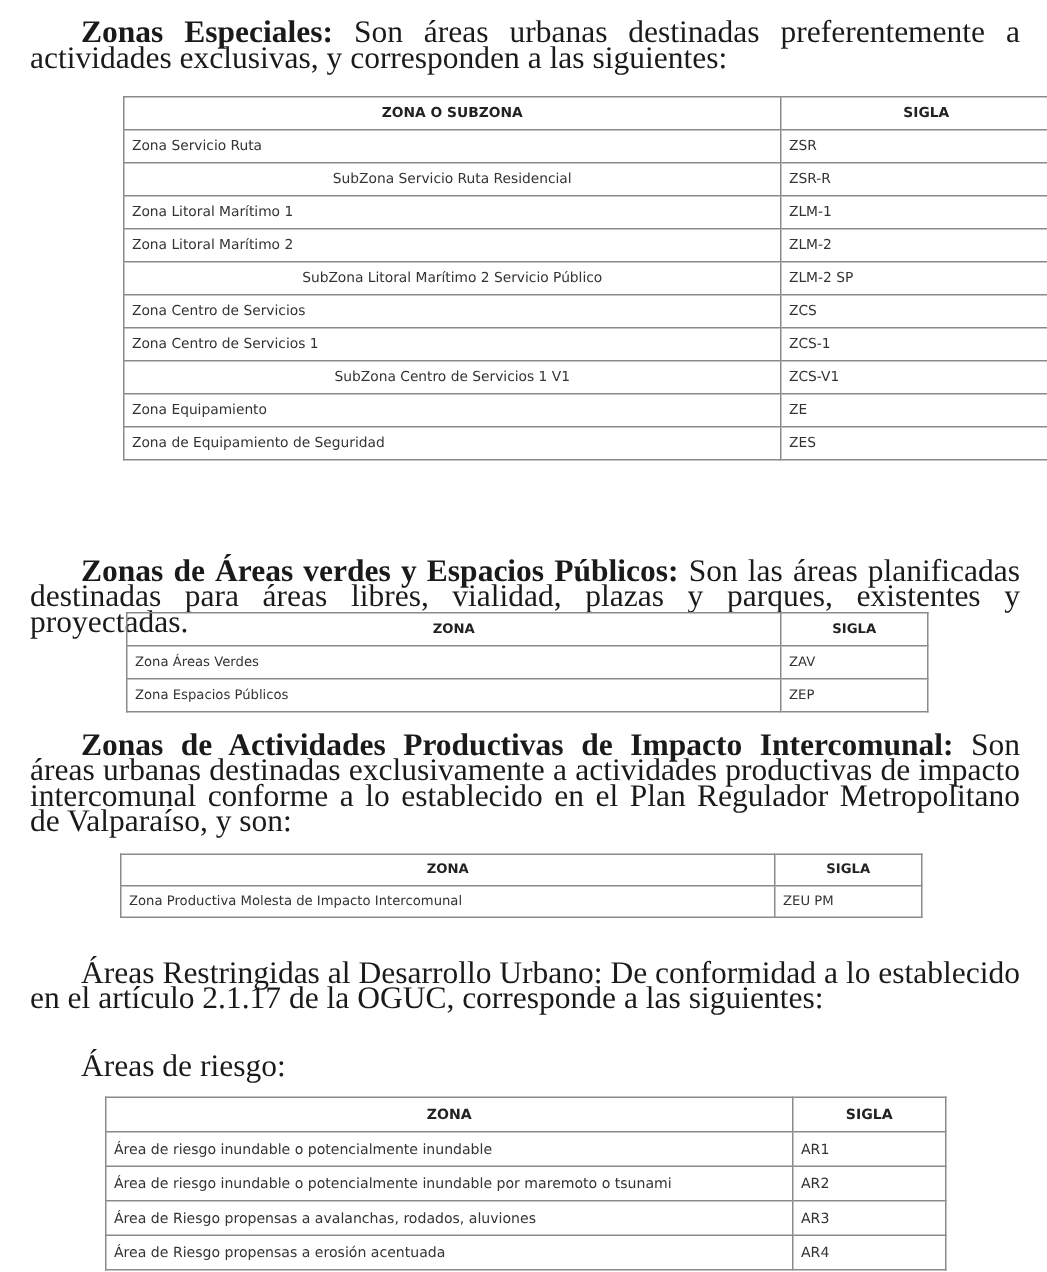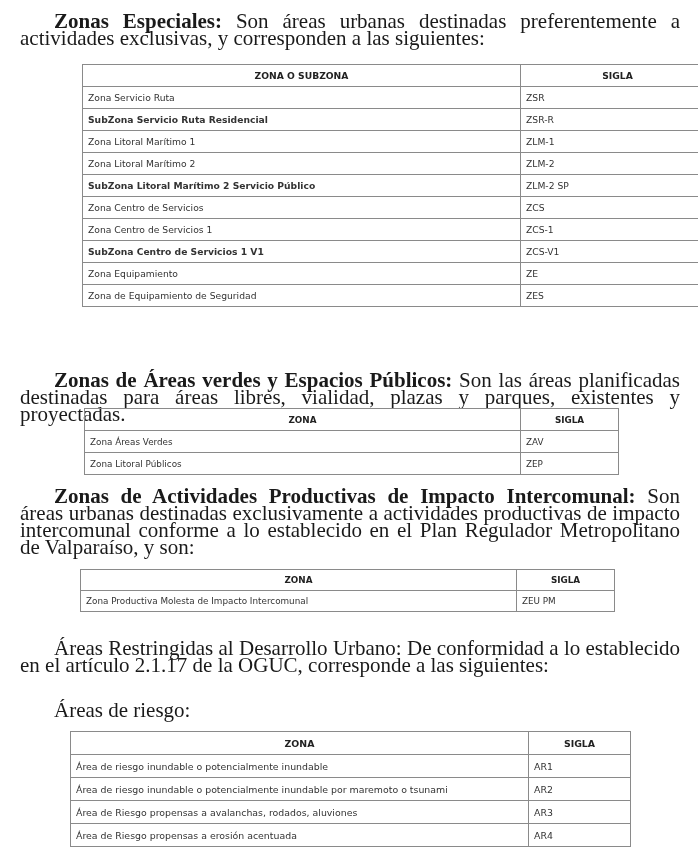--- a/index.html
+++ b/index.html
@@ -15,21 +15,21 @@
   table.zt {
     position: absolute; border-collapse: collapse;
     font-family: "DejaVu Sans", "Liberation Sans", sans-serif;
     font-size: 9.2px; color: #333;
   }
   table.zt td, table.zt th {
     border: 1px solid #8a8a8a; height: 21px; padding: 0 5px; vertical-align: middle;
   }
   table.zt th { font-weight: bold; text-align: center; color: #222; }
   table.zt td.sig { text-align: left; }
-  table.zt td.sub { text-align: left; font-weight: bold; }
+  table.zt td.sub { text-align: center; }
   #t1 { left: 82px; top: 64px; width: 633px; }
   #t1 col.c1 { width: 438px; }
   #t2 { left: 84px; top: 408px; width: 535px; }
   #t2 col.c1 { width: 436px; }
   #t2 td, #t2 th { height: 21px; font-size: 8.8px; }
   #t3 { left: 80px; top: 569px; width: 535px; }
   #t3 col.c1 { width: 436px; }
   #t3 td, #t3 th { height: 20px; font-size: 8.8px; }
   #t4 { left: 70px; top: 731px; width: 561px; }
   #t4 col.c1 { width: 458px; }
@@ -107,21 +107,21 @@
       <th>ZONA</th>
       <th>SIGLA</th>
     </tr>
   </thead>
   <tbody>
     <tr>
         <td>Zona Áreas Verdes</td>
         <td class="sig">ZAV</td>
       </tr>
     <tr>
-        <td>Zona Litoral Públicos</td>
+        <td>Zona Espacios Públicos</td>
         <td class="sig">ZEP</td>
       </tr>
   </tbody>
 </table>
 
 <p class="para" style="top:467px;"><span class="indent"></span><b>Zonas de Actividades Productivas de Impacto Intercomunal:</b><span> Son áreas urbanas destinadas exclusivamente a actividades productivas de impacto intercomunal conforme a lo establecido en el Plan Regulador Metropolitano de Valparaíso, y son:</span></p>
 
 <table class="zt" id="t3">
   <colgroup>
       <col class="c1">

